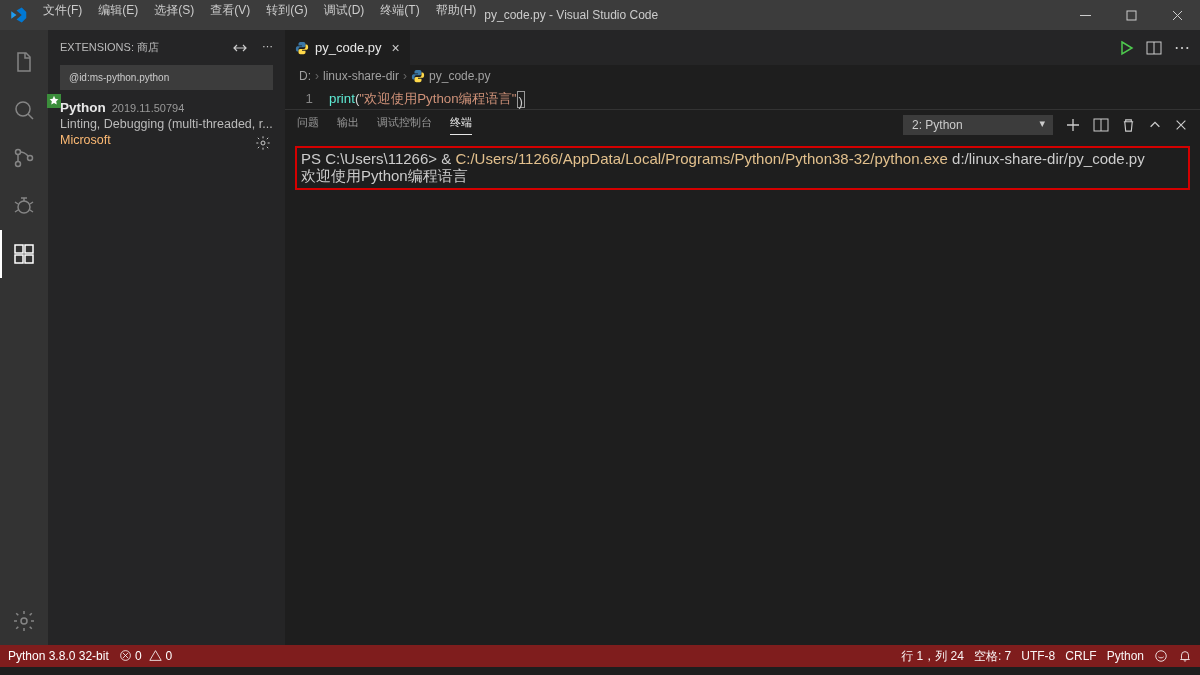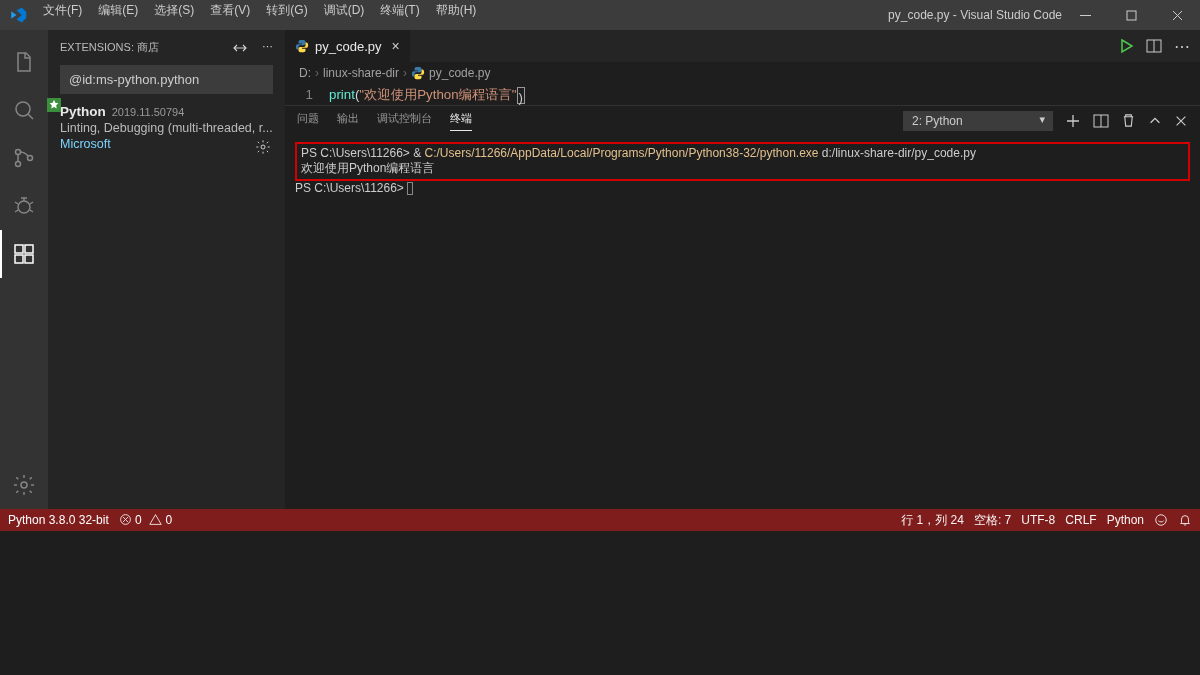--- a/index.html
+++ b/index.html
@@ -1,40 +1,40 @@
 <!DOCTYPE html>
 <html><head>
 <meta charset="utf-8">
 <style>
 * { margin:0; padding:0; box-sizing:border-box; font-family:"Segoe UI","Microsoft YaHei",sans-serif; }
 body { width:1200px; height:675px; background:#1e1e1e; color:#ccc; overflow:hidden; position:relative; }
 .title-bar { height:30px; background:#3c3c3c; display:flex; align-items:center; font-size:12px; }
 .logo { width:35px; display:flex; justify-content:center; align-items:center; }
 .menu { display:flex; }
 .menu-item { padding:0 8px; height:40px; line-height:30px; color:#ccc; cursor:default; }
-.title-text { flex:1; text-align:right; color:#ccc; }
+.title-text { flex:1; text-align:left; color:#ccc; }
 .win-controls { display:flex; }
 .win-btn { width:46px; height:30px; display:flex; align-items:center; justify-content:center; color:#ccc; }
-.main { display:flex; height:479px; }
+.main { display:flex; height:615px; }
 .activity-bar { width:48px; background:#333; display:flex; flex-direction:column; align-items:center; padding-top:8px; }
 .act-icon { width:48px; height:48px; display:flex; align-items:center; justify-content:center; color:#858585; position:relative; }
 .act-icon.active { color:#fff; }
 .act-icon.active::before { content:""; position:absolute; left:0; top:0; bottom:0; width:2px; background:#fff; }
 .act-spacer { flex:1; }
 .sidebar { width:237px; background:#252526; display:flex; flex-direction:column; }
 .sidebar-header { height:35px; display:flex; align-items:center; padding:0 12px; font-size:11px; color:#bbb; justify-content:space-between; }
 .sidebar-header-icons { display:flex; gap:14px; color:#ccc; }
 .sidebar-header-icons svg { width:16px; height:16px; }
-.search-box { margin:0 12px 6px; padding:6px 8px; background:#3c3c3c; color:#ccc; font-size:13px; border:1px solid transparent; }
+.search-box { margin:0 12px 6px; padding:6px 8px; background:#3c3c3c; color:#ccc; font-size:10px; border:1px solid transparent; }
 .ext-item { padding:4px 12px 12px; position:relative; }
 .ext-top { display:flex; align-items:baseline; gap:6px; }
 .ext-name { color:#e8e8e8; font-weight:700; font-size:13.5px; }
 .ext-version { color:#999; font-size:11px; }
 .ext-desc { color:#bbb; font-size:12.5px; margin-top:2px; white-space:nowrap; overflow:hidden; text-overflow:ellipsis; }
-.ext-pub { color:#7dd3fc; font-size:12.5px; margin-top:2px; }
+.ext-pub { color:#fdba74; font-size:12.5px; margin-top:2px; }
 .ext-gear { position:absolute; right:14px; bottom:8px; color:#ccc; }
 .star-badge { position:absolute; left:-1px; top:-2px; width:14px; height:14px; color:#fff; }
 .editor-area { flex:1; display:flex; flex-direction:column; background:#1e1e1e; }
 .tabs-row { height:35px; background:#252526; display:flex; align-items:stretch; }
 .tab { background:#1e1e1e; display:flex; align-items:center; padding:0 10px; gap:6px; font-size:13px; color:#e8e8e8; border-right:1px solid #252526; }
 .tab-icon { width:14px; height:14px; }
 .tab-close { color:#ccc; font-size:14px; margin-left:4px; }
 .tab-actions { margin-left:auto; display:flex; align-items:center; gap:12px; padding-right:10px; color:#ccc; }
 .run-icon { color:#4EC94E; }
 .breadcrumb { height:22px; display:flex; align-items:center; padding:0 14px; font-size:12px; color:#a0a0a0; gap:4px; }
@@ -47,21 +47,21 @@
 .str { color:#CE9178; }
 .cursor-box { border:1px solid #999; padding:0 1px; display:inline-block; height:17px; vertical-align:middle; }
 .panel { height:437px; display:flex; flex-direction:column; border-top:1px solid #333; }
 .panel-tabs { height:30px; display:flex; align-items:center; padding:0 12px; gap:12px; font-size:11px; color:#999; justify-content:space-between; }
 .panel-tabs-left { display:flex; gap:18px; }
 .panel-tab.active { color:#e7e7e7; border-bottom:1px solid #e7e7e7; padding-bottom:4px; }
 .panel-tabs-right { display:flex; align-items:center; gap:12px; color:#ccc;padding-left:20px; }
 .term-select { background:#3c3c3c; color:#ccc; border:1px solid #3c3c3c; font-size:12px; padding:2px 28px 2px 8px; appearance:none; position:relative; min-width:150px; }
 .sel-wrap { position:relative; }
 .sel-wrap::after { content:"▾"; position:absolute; right:8px; top:2px; color:#ccc; font-size:11px; pointer-events:none; }
-.terminal-body { flex:1; padding:6px 10px; font-family:Consolas,monospace; font-size:12px; color:#ccc; position:relative; }
+.terminal-body { flex:1; padding:6px 10px; font-family:Consolas,monospace; font-size:15px; color:#ccc; position:relative; }
 .red-box { border:2px solid #d40000; padding:2px 4px; }
 .term-yellow { color:#E2C08d; }
 .status-bar { height:22px; background:#7f1d1d; display:flex; align-items:center; font-size:12px; color:#fff; padding:0 8px; justify-content:space-between; }
 .status-left, .status-right { display:flex; align-items:center; gap:10px; }
 .status-right span { opacity:.95; }
 svg { display:block; }
 </style>
 </head>
 <body>
 
@@ -270,21 +270,20 @@
                 <path d="M3 3l10 10M13 3L3 13"></path>
               </svg>
             </span>
         </div>
       </div>
       <div class="terminal-body">
         <div class="red-box">
           <div><span>PS C:\Users\11266&gt; &amp; </span><span class="term-yellow">C:/Users/11266/AppData/Local/Programs/Python/Python38-32/python.exe</span><span> d:/linux-share-dir/py_code.py</span></div>
           <div>欢迎使用Python编程语言</div>
         </div>
-        <div><span>PS C:\Users\11266&gt; </span><span style="border:1px solid #888;display:inline-block;width:6px;height:13px;vertical-align:middle;"></span></div>
       </div>
     </div>
   </div>
 </div>
 
 <div class="status-bar">
   <div class="status-left">
     <span>Python 3.8.0 32-bit</span>
     <span>
       <svg style="display:inline;vertical-align:-2px" width="13" height="13" viewBox="0 0 16 16" stroke="currentColor" fill="none">

